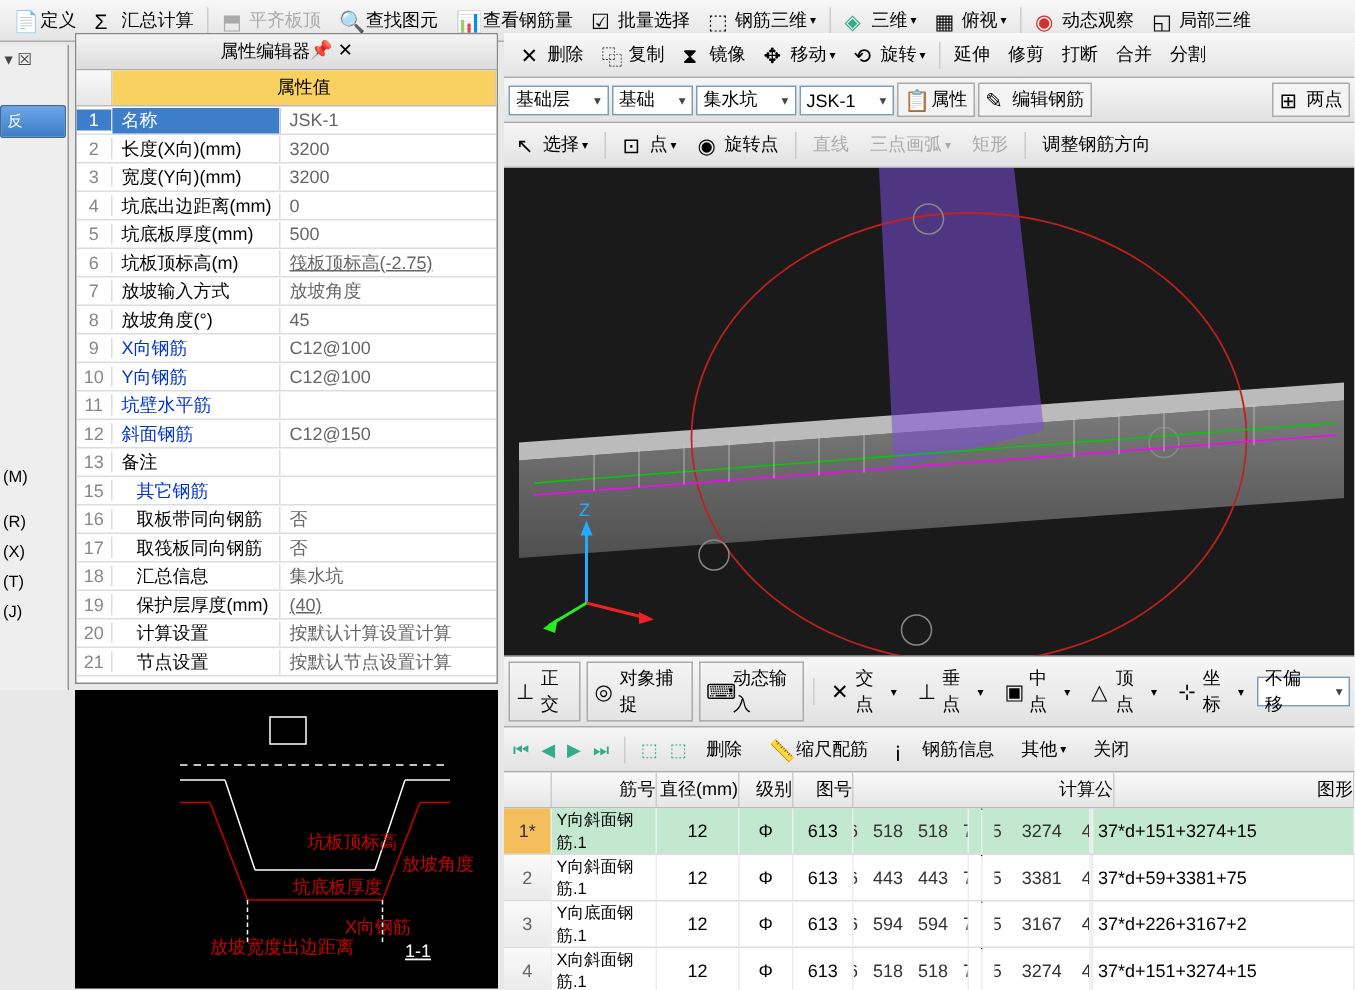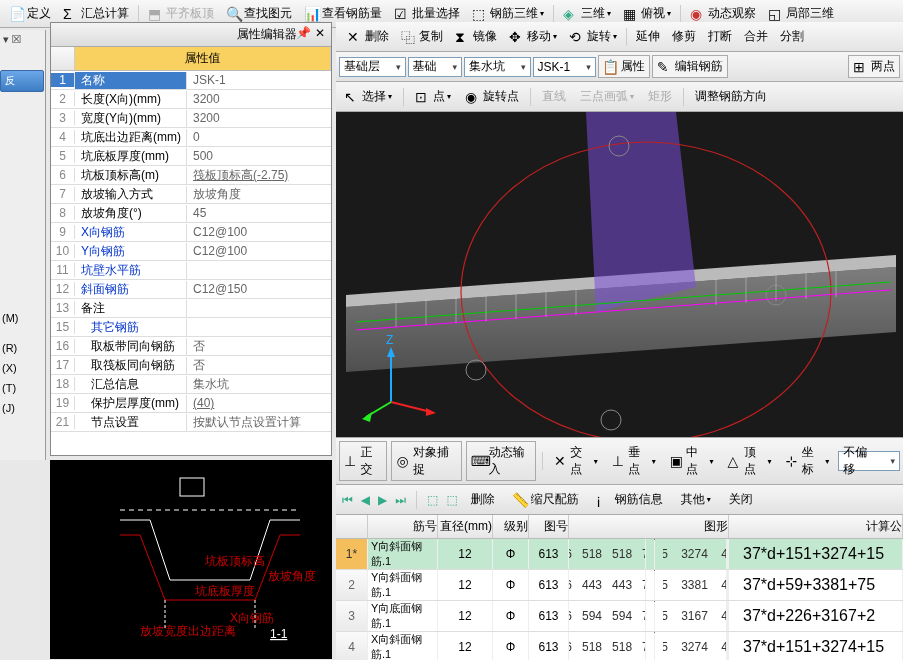--- a/index.html
+++ b/index.html
@@ -7,21 +7,21 @@
 
 .toolbar { background: linear-gradient(#f8f8f8, #e4e4e4); border-bottom: 1px solid #aaa; display: flex; align-items: center; padding: 2px 4px; gap: 2px; }
 .tb-btn { display: inline-flex; align-items: center; padding: 2px 4px; border: 1px solid transparent; cursor: pointer; gap: 2px; }
 .tb-sep { width: 1px; height: 18px; background: #ccc; margin: 0 2px; }
 .ico { display: inline-block; width: 16px; height: 16px; vertical-align: middle; font-size: 14px; }
 
 .left-strip { position: absolute; left: 0; top: 30px; width: 46px; height: 430px; background: #eee; border-right: 1px solid #999; }
 .left-float { position: absolute; left: 0; top: 70px; width: 44px; height: 22px; background: linear-gradient(#6ba7e8,#3d7dc4); border: 1px solid #3a6aa5; border-radius: 2px; }
 
 .main-left { position: absolute; left: 50px; top: 22px; width: 282px; height: 434px; background: #fff; border: 1px solid #888; }
-.panel-title { background: linear-gradient(#f4f4f4,#dcdcdc); padding: 3px 6px; border-bottom: 1px solid #aaa; display: flex; justify-content: flex-end; }
+.panel-title { background: linear-gradient(#f4f4f4,#dcdcdc); padding: 3px 6px; border-bottom: 1px solid #aaa; display: flex; justify-content: center; }
 .prop-hdr { display: flex; background: linear-gradient(#fafafa,#e6e6e6); border-bottom: 1px solid #bbb; }
 .prop-hdr div { flex: 1; text-align: center; padding: 3px 0; border-right: 1px solid #ccc; }
 .prop-hdr .v { background: #f8d160; }
 
 .prop-body { height: 384px; overflow: hidden; }
 .prop-row { display: flex; border-bottom: 1px solid #ddd; height: 19px; align-items: center; }
 .prop-row .rn { width: 24px; text-align: center; color: #888; border-right: 1px solid #ddd; }
 .prop-row .rk { width: 112px; padding-left: 6px; border-right: 1px solid #ddd; overflow: hidden; white-space: nowrap; }
 .prop-row .rv { flex: 1; padding-left: 6px; color: #666; overflow: hidden; white-space: nowrap; }
 .prop-row.sel .rn { background: #3e7dc9; color: #fff; }
@@ -51,21 +51,21 @@
 .dg-row { display:flex; border-bottom:1px solid #ddd; height:31px; align-items:center; }
 .dg-row div { border-right:1px solid #eee; height:100%; display:flex; align-items:center; justify-content:center; overflow:hidden; }
 .dg-row.sel { background:#c3e8d0; }
 .dg-row .rn { width:32px; background:linear-gradient(#fafafa,#eaeaea); color:#666; }
 .dg-row.sel .rn { background:#f5be5c; color:#333; }
 .c-name { width:70px; justify-content:flex-start!important; padding-left:3px; font-size:11px; }
 .c-dia { width:55px; }
 .c-grade { width:36px; }
 .c-num { width:40px; }
 .c-shape { width:160px; font-size:10px; color:#333; }
-.c-formula { flex:1; justify-content:flex-start!important; padding-left:14px; font-size:16px; }
+.c-formula { flex:1; justify-content:flex-start!important; padding-left:3px; font-size:12px; }
 
 svg.section { width:100%; height:100%; }
 </style>
 </head>
 <body>
 
 <div class="toolbar">
   <span class="tb-btn">
       <span class="ico">📄</span>
       <span>定义</span>
@@ -222,20 +222,25 @@
       </div>
       <div class="prop-row">
         <div class="rn">18</div>
         <div class="rk " style="padding-left:16px">汇总信息</div>
         <div class="rv ">集水坑</div>
       </div>
       <div class="prop-row">
         <div class="rn">19</div>
         <div class="rk " style="padding-left:16px">保护层厚度(mm)</div>
         <div class="rv gray">(40)</div>
+      </div>
+      <div class="prop-row">
+        <div class="rn">20</div>
+        <div class="rk " style="padding-left:16px">计算设置</div>
+        <div class="rv ">按默认计算设置计算</div>
       </div>
       <div class="prop-row">
         <div class="rn">21</div>
         <div class="rk " style="padding-left:16px">节点设置</div>
         <div class="rv ">按默认节点设置计算</div>
       </div>
     </div>
 </div>
 
 <div class="diagram">
@@ -480,22 +485,22 @@
       </span>
   </div>
 
   <div class="data-grid">
     <div class="dg-hdr">
       <div style="width:32px"></div>
       <div style="width:70px">筋号</div>
       <div style="width:55px">直径(mm)</div>
       <div style="width:36px">级别</div>
       <div style="width:40px">图号</div>
+      <div style="flex:1">计算公</div>
       <div style="width:160px">图形</div>
-      <div style="flex:1">计算公</div>
     </div>
     <div id="grid-body">
         <div class="dg-row sel">
           <div class="rn">1*</div>
     <div class="c-name">Y向斜面钢筋.1</div>
     <div class="c-dia">12</div>
     <div class="c-grade">Φ</div>
     <div class="c-num">613</div>
     <div class="c-shape">
             <div style="line-height:10px;text-align:center">

